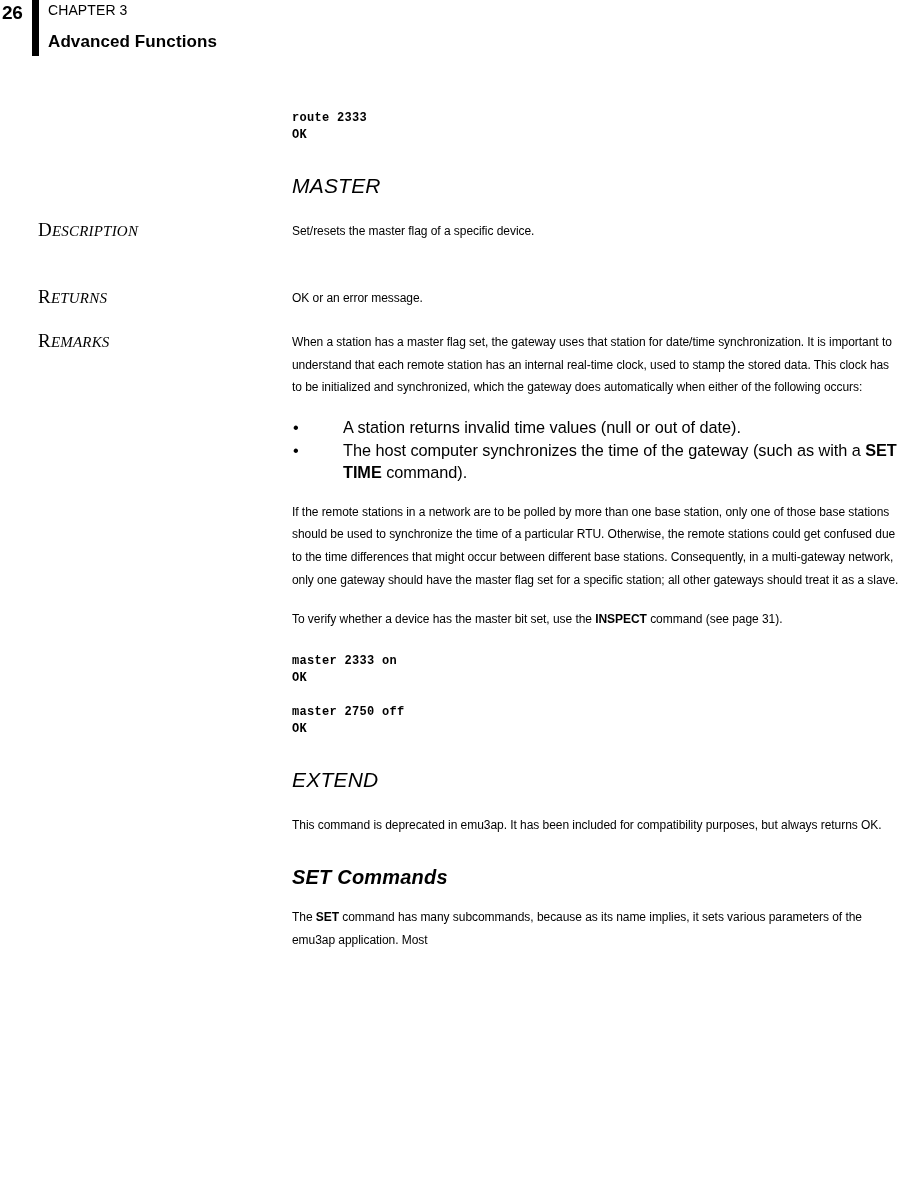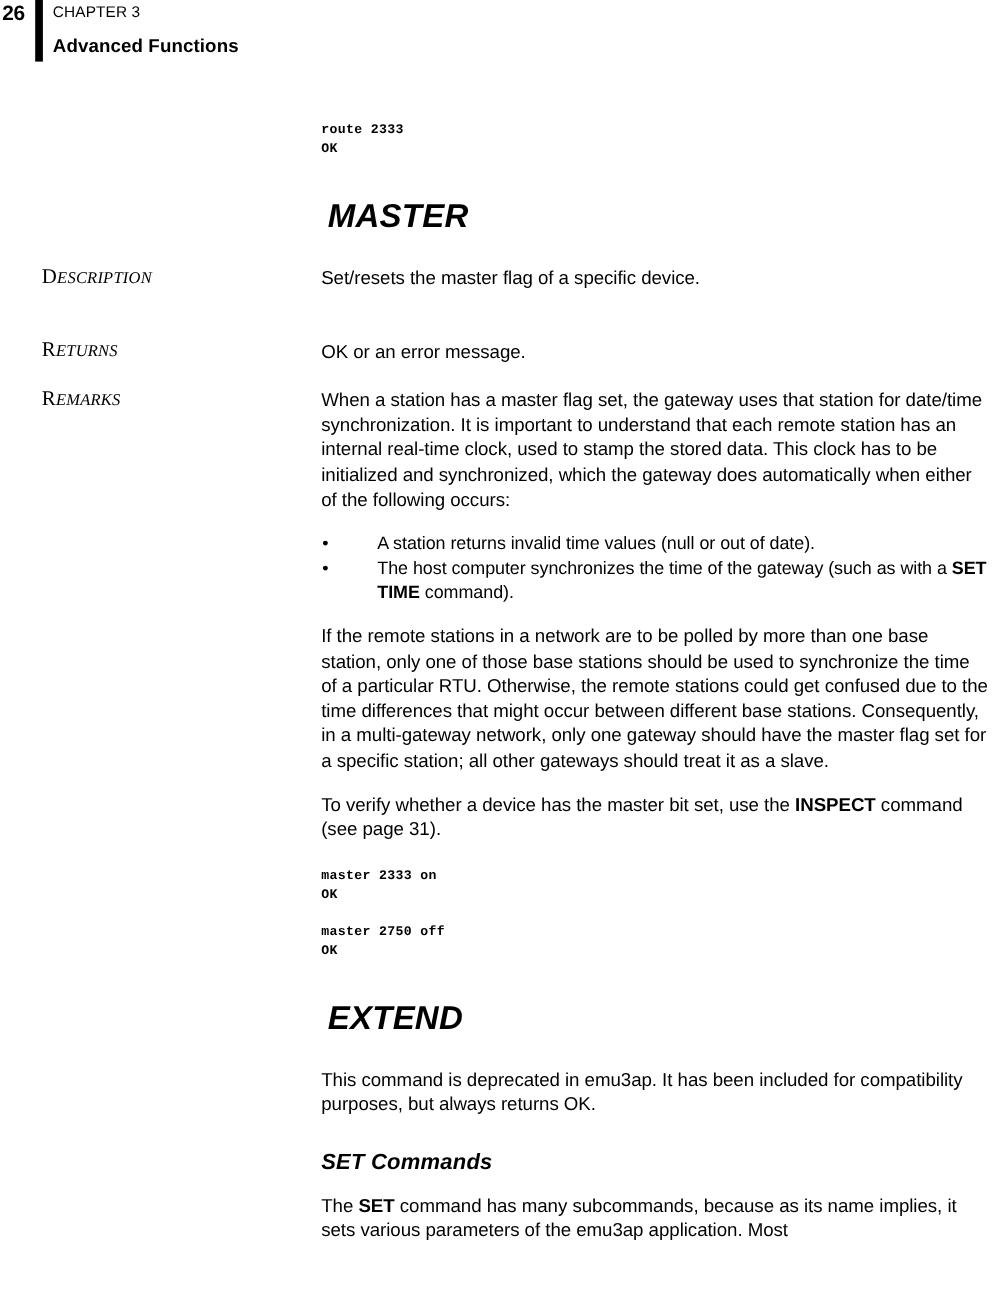--- a/index.html
+++ b/index.html
@@ -89,33 +89,33 @@
     font-style: italic;
   }
 
   .body-col {
     margin-left: 292px;
     width: 618px;
   }
 
   p.body {
     margin: 0 10px 0 0;
-    font-size: 17px;
+    font-size: 12px;
     line-height: 22.6px;
     font-family: "Liberation Sans", sans-serif;
     letter-spacing: -0.05px;
   }
   .gap-sm { height: 17px; }
   .gap-md { height: 22px; }
   .gap-lg { height: 30px; }
 
   h2.cmd-heading {
-    margin: 6px;
-    font-size: 30px;
-    font-weight: bold;
+    margin: 0;
+    font-size: 21px;
+    font-weight: normal;
     font-style: italic;
     letter-spacing: 0.2px;
     font-family: "Liberation Sans", sans-serif;
   }
   h3.sub-heading {
     margin: 0;
     font-size: 20px;
     font-weight: bold;
     font-style: italic;
     letter-spacing: 0.2px;

